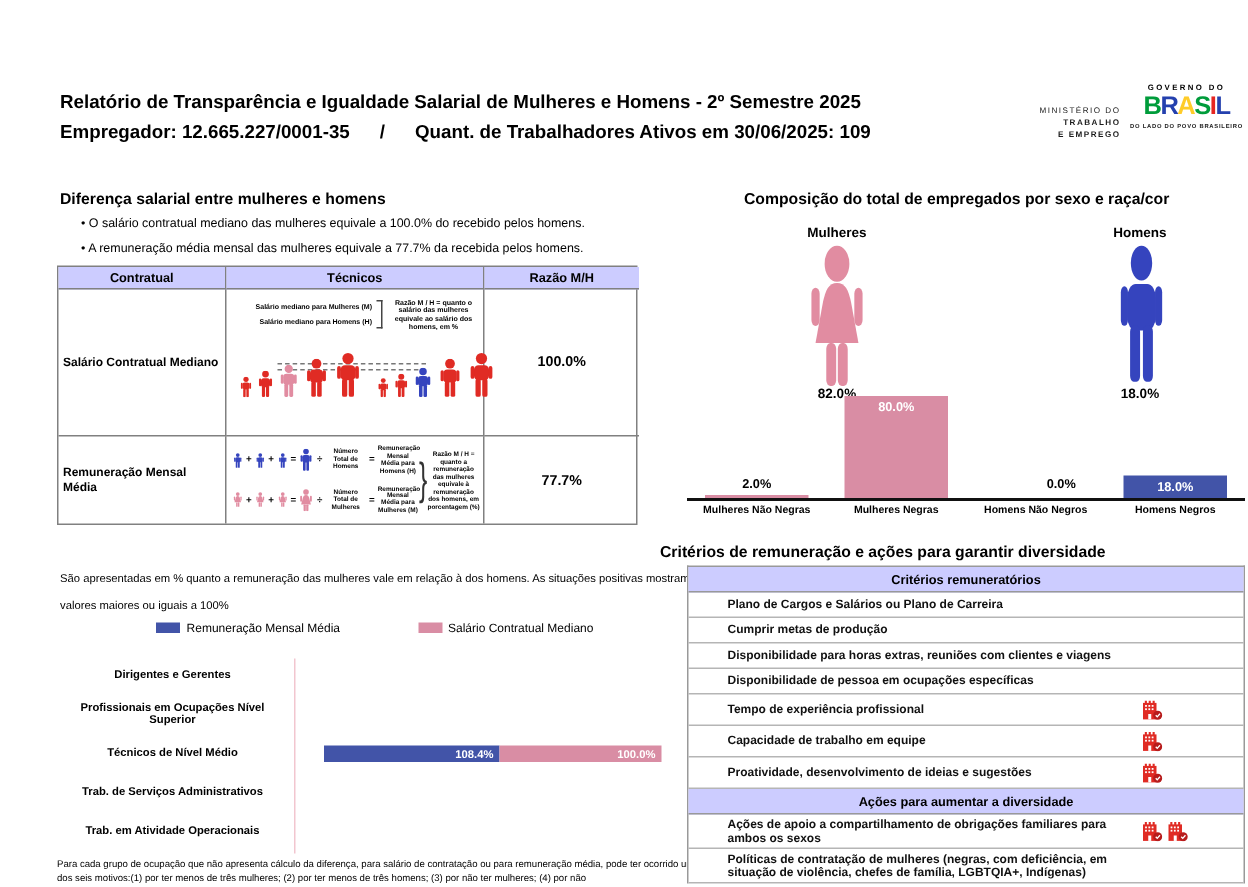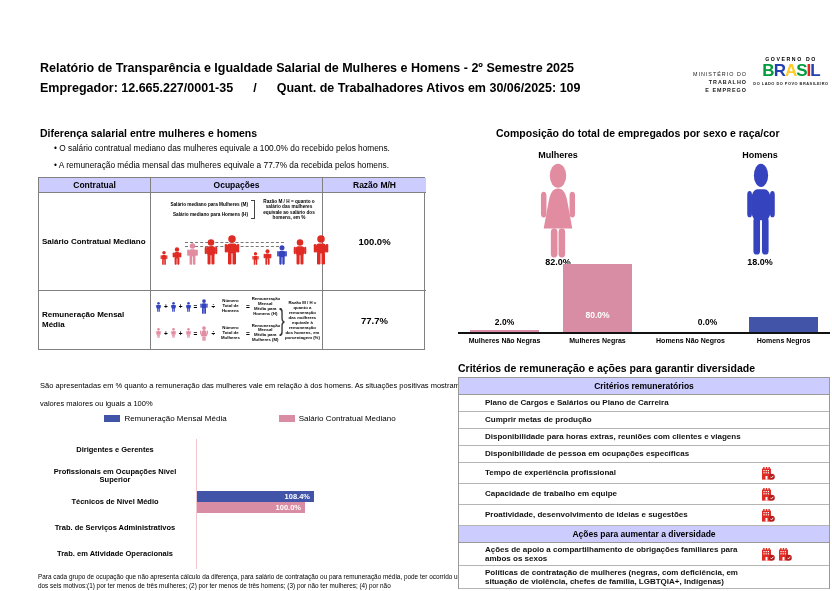--- a/index.html
+++ b/index.html
@@ -63,41 +63,41 @@
   .icon-woman{color:var(--pink);}
   .icon-man{color:var(--blue);}
   .picto-icon{position:absolute;top:13px;}
 
   
   #race-chart{position:absolute;left:458px;top:246px;width:372px;}
   #race-plot{position:relative;height:86px;border-bottom:2px solid #111;}
   .race-col{position:absolute;bottom:0;width:93px;height:86px;}
   .race-bar{position:absolute;bottom:0;left:12px;width:69px;}
   .race-value{position:absolute;left:0;width:93px;text-align:center;font-weight:bold;font-size:8.5px;}
-  .race-value.inside{color:#fff;margin-top:44px;}
+  .race-value.inside{color:#fff;}
   #race-labels{display:flex;}
   .race-cat{width:93px;text-align:center;font-size:7px;font-weight:bold;margin-top:3px;}
 
   
   #occupational-title{left:40px;top:362px;}
   #occ-subtitle{position:absolute;left:40px;top:377px;width:430px;font-size:7.5px;line-height:18px;}
   #occ-legend{position:absolute;left:40px;top:414px;width:420px;display:flex;justify-content:center;gap:52px;}
   .leg-item{display:flex;align-items:center;gap:4px;font-size:8px;}
   .leg-swatch{width:16px;height:7px;}
   #occ-chart{position:absolute;left:40px;top:437px;width:420px;height:134px;}
   #occ-axis{position:absolute;left:156px;top:2px;bottom:2px;width:1px;background:#f2c6cf;}
   .occ-row{display:flex;align-items:center;height:26px;}
   .occ-label{width:150px;text-align:center;font-size:7.5px;font-weight:bold;padding-right:7px;line-height:8.5px;}
-  .occ-bars{position:relative;flex:1;display:flex;flex-direction:column;justify-content:center;}
+  .occ-bars{position:relative;flex:1;display:flex;flex-direction:row;justify-content:center;}
   .occ-bar{height:11px;display:flex;align-items:center;justify-content:flex-end;
            padding-right:4px;color:#fff;font-size:7.5px;font-weight:bold;box-sizing:border-box;}
   #footnote{position:absolute;left:38px;top:572px;width:432px;font-size:6.4px;line-height:9px;}
 
   
-  #criteria-title{left:458px;top:362px;}
+  #criteria-title{left:440px;top:362px;}
   #criteria-table{position:absolute;left:458px;top:377px;width:372px;box-sizing:border-box;
                   border:1px solid #999;border-bottom:none;background:#fff;}
   .crit-header{height:16px;background:var(--lavender);font-size:8.5px;font-weight:bold;
                display:flex;align-items:center;justify-content:center;border-bottom:1px solid #999;}
   .crit-row{display:flex;align-items:center;min-height:17px;border-bottom:1px solid #b5b5b5;
             padding:1.5px 4px 1.5px 5px;box-sizing:border-box;}
   .crit-row.has-icons{min-height:21px;}
   .crit-label{width:270px;font-size:8px;line-height:9.5px;font-weight:bold;color:#111;padding-left:21px;}
   .crit-icons{display:flex;gap:3px;margin-left:6px;}
 </style>
@@ -141,21 +141,21 @@
     <div class="gov-brand" id="gov-brand"><span style="color: rgb(0, 156, 59);">B</span><span style="color: rgb(36, 64, 174);">R</span><span style="color: rgb(255, 204, 41);">A</span><span style="color: rgb(0, 156, 59);">S</span><span style="color: rgb(229, 37, 33);">I</span><span style="color: rgb(36, 64, 174);">L</span></div>
     <div class="gov-bottom">DO LADO DO POVO BRASILEIRO</div>
   </div>
 
   <div class="sec-title" style="left:40px;top:127px;">Diferença salarial entre mulheres e homens</div>
   <div class="bullet" style="top:143px;">O salário contratual mediano das mulheres equivale a 100.0% do recebido pelos homens.</div>
   <div class="bullet" style="top:160px;">A remuneração média mensal das mulheres equivale a 77.7% da recebida pelos homens.</div>
 
   <div id="ind-table">
     <div class="ind-h colb">Contratual</div>
-    <div class="ind-h colb">Ocupações</div>
+    <div class="ind-h colb">Técnicos</div>
     <div class="ind-h">Razão M/H</div>
 
     <div class="ind-name colb rowb">
       <span>Salário Contratual Mediano</span>
       </div>
     <div class="colb rowb">
       <div class="def1">
         <div class="def1-top">
           <div class="def1-labels">
             <div>Salário mediano para Mulheres (M)</div>

